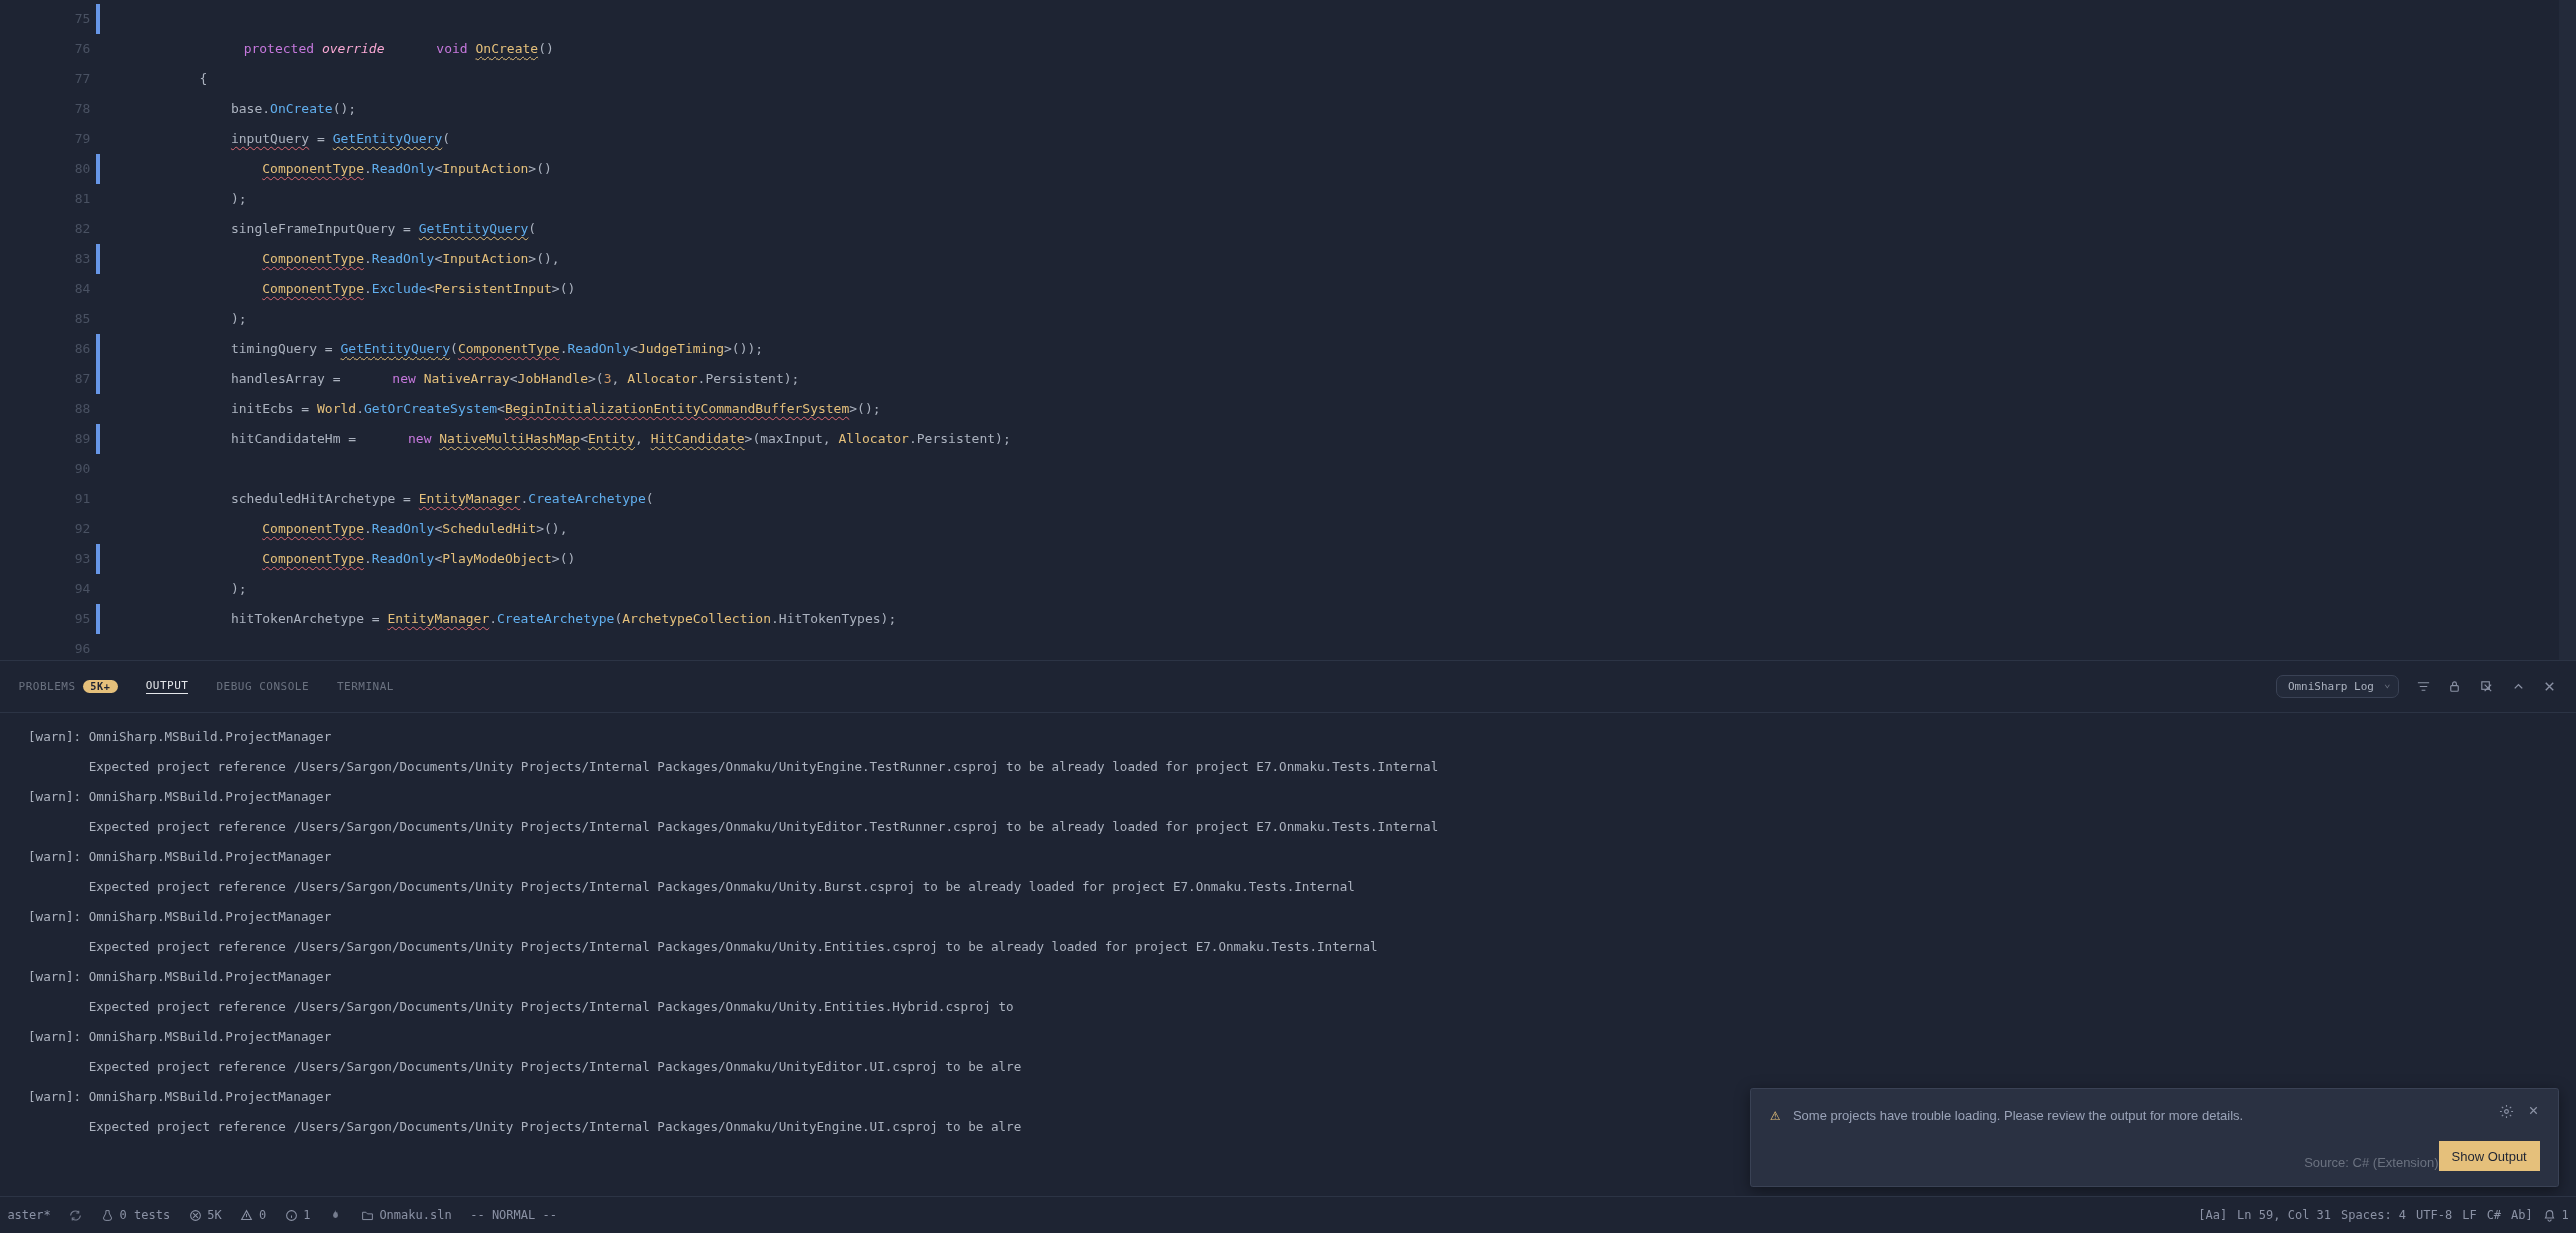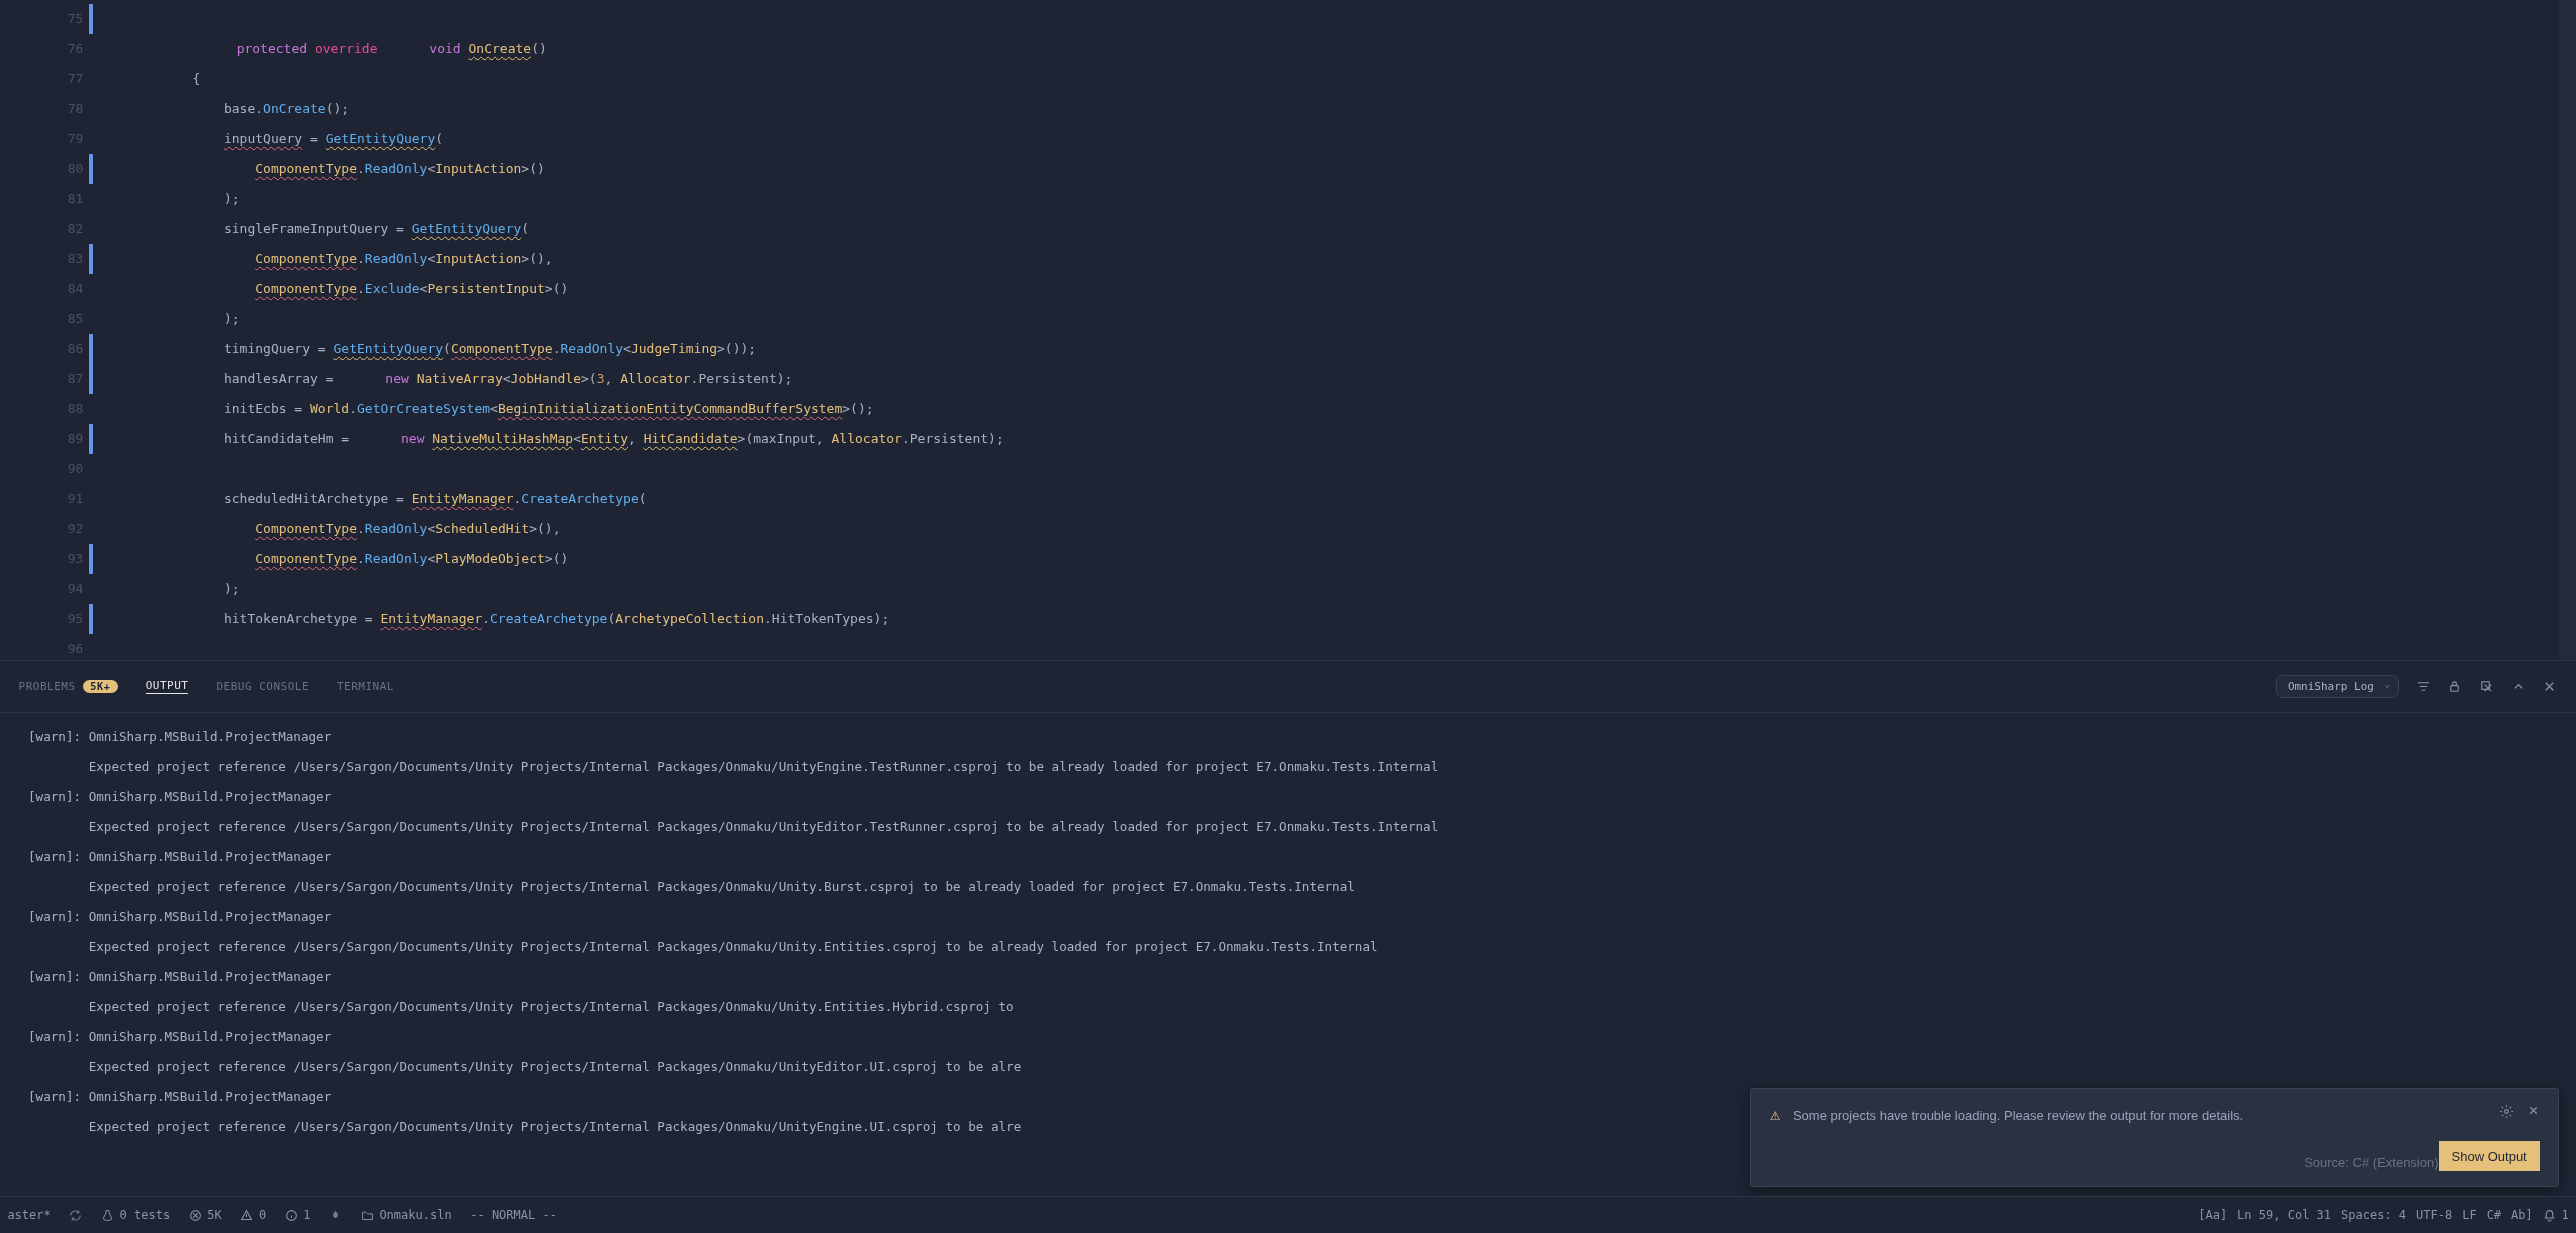--- a/index.html
+++ b/index.html
@@ -17,20 +17,21 @@
   height: 660px;
   background: #1e2433;
 }
 .gutter {
   width: 102px;
   padding-right: 18.6px;
   text-align: right;
   color: #495162;
   user-select: none;
   padding-top: 3.7px;
+  margin-left: 7px;
 }
 .gutter .line {
   height: 30px;
   line-height: 30px;
   position: relative;
   font-size: 13px;
 }
 .mod-marker {
   position: absolute;
   right: -9.3px;
@@ -49,21 +50,21 @@
 .code .line {
   height: 30px;
   line-height: 30px;
   white-space: pre;
 }
 .kw { color: #c678dd; margin-left: 44px; }
 .type { color: #e5c07b; }
 .method { color: #61afef; }
 .ident { color: #abb2bf; }
 .num { color: #d19a66; }
-.over { color: #ec4899; }
+.over { color: #f9a8d4; font-style: italic; }
 .oncreate { color: #e5c07b; }
 .squiggle { text-decoration: underline wavy #e06c75 0.9px; text-underline-offset: 2.8px; }
 .squiggle-y { text-decoration: underline wavy #e5c07b 0.9px; text-underline-offset: 2.8px; }
 .scroll-right {
   width: 16.7px;
   background: #232a3a;
 }
 .panel {
   height: 484px;
   background: #1e2433;

